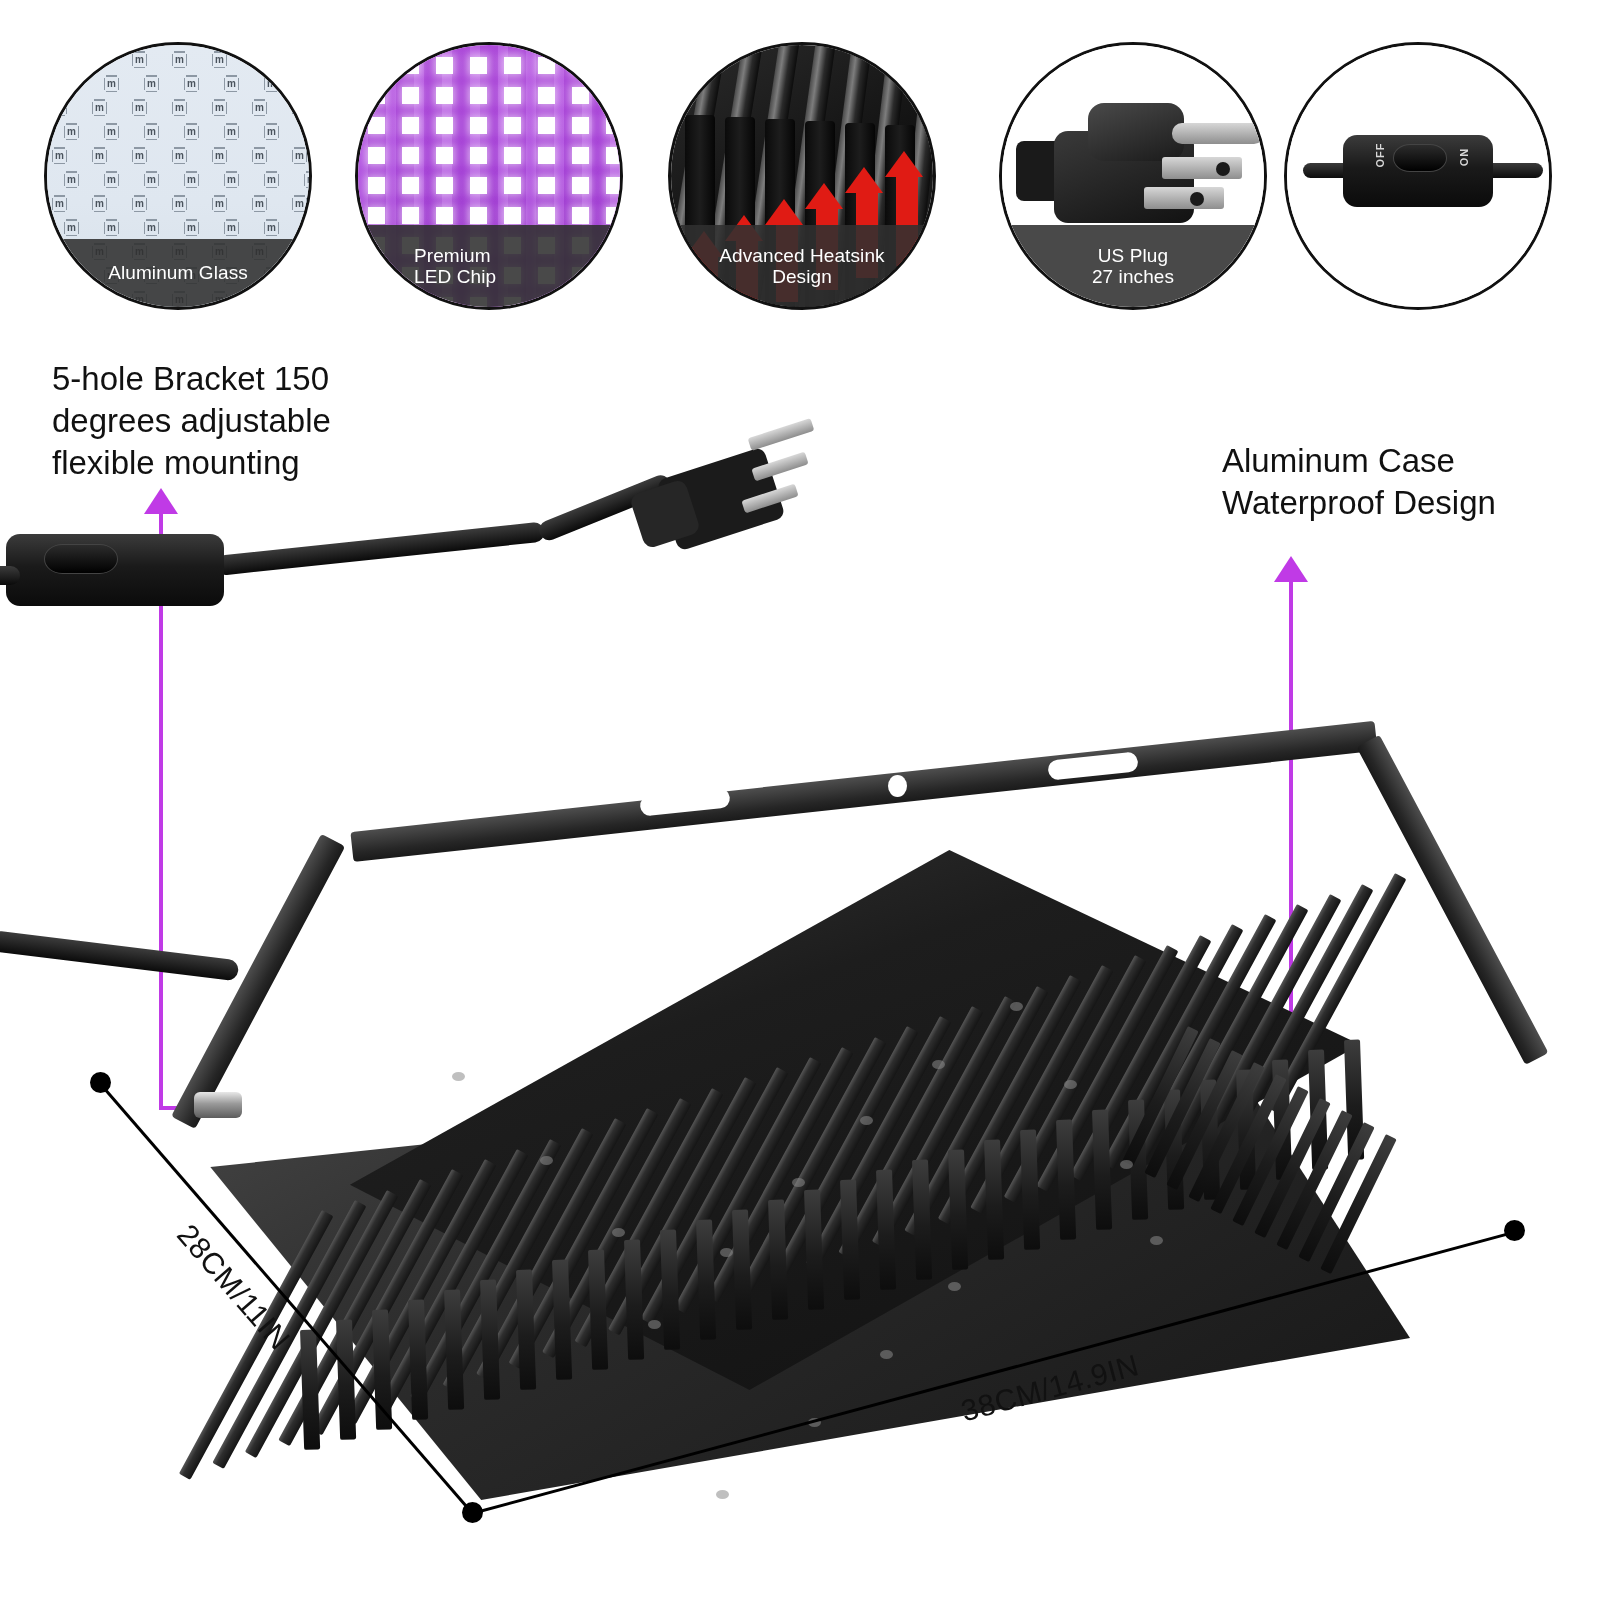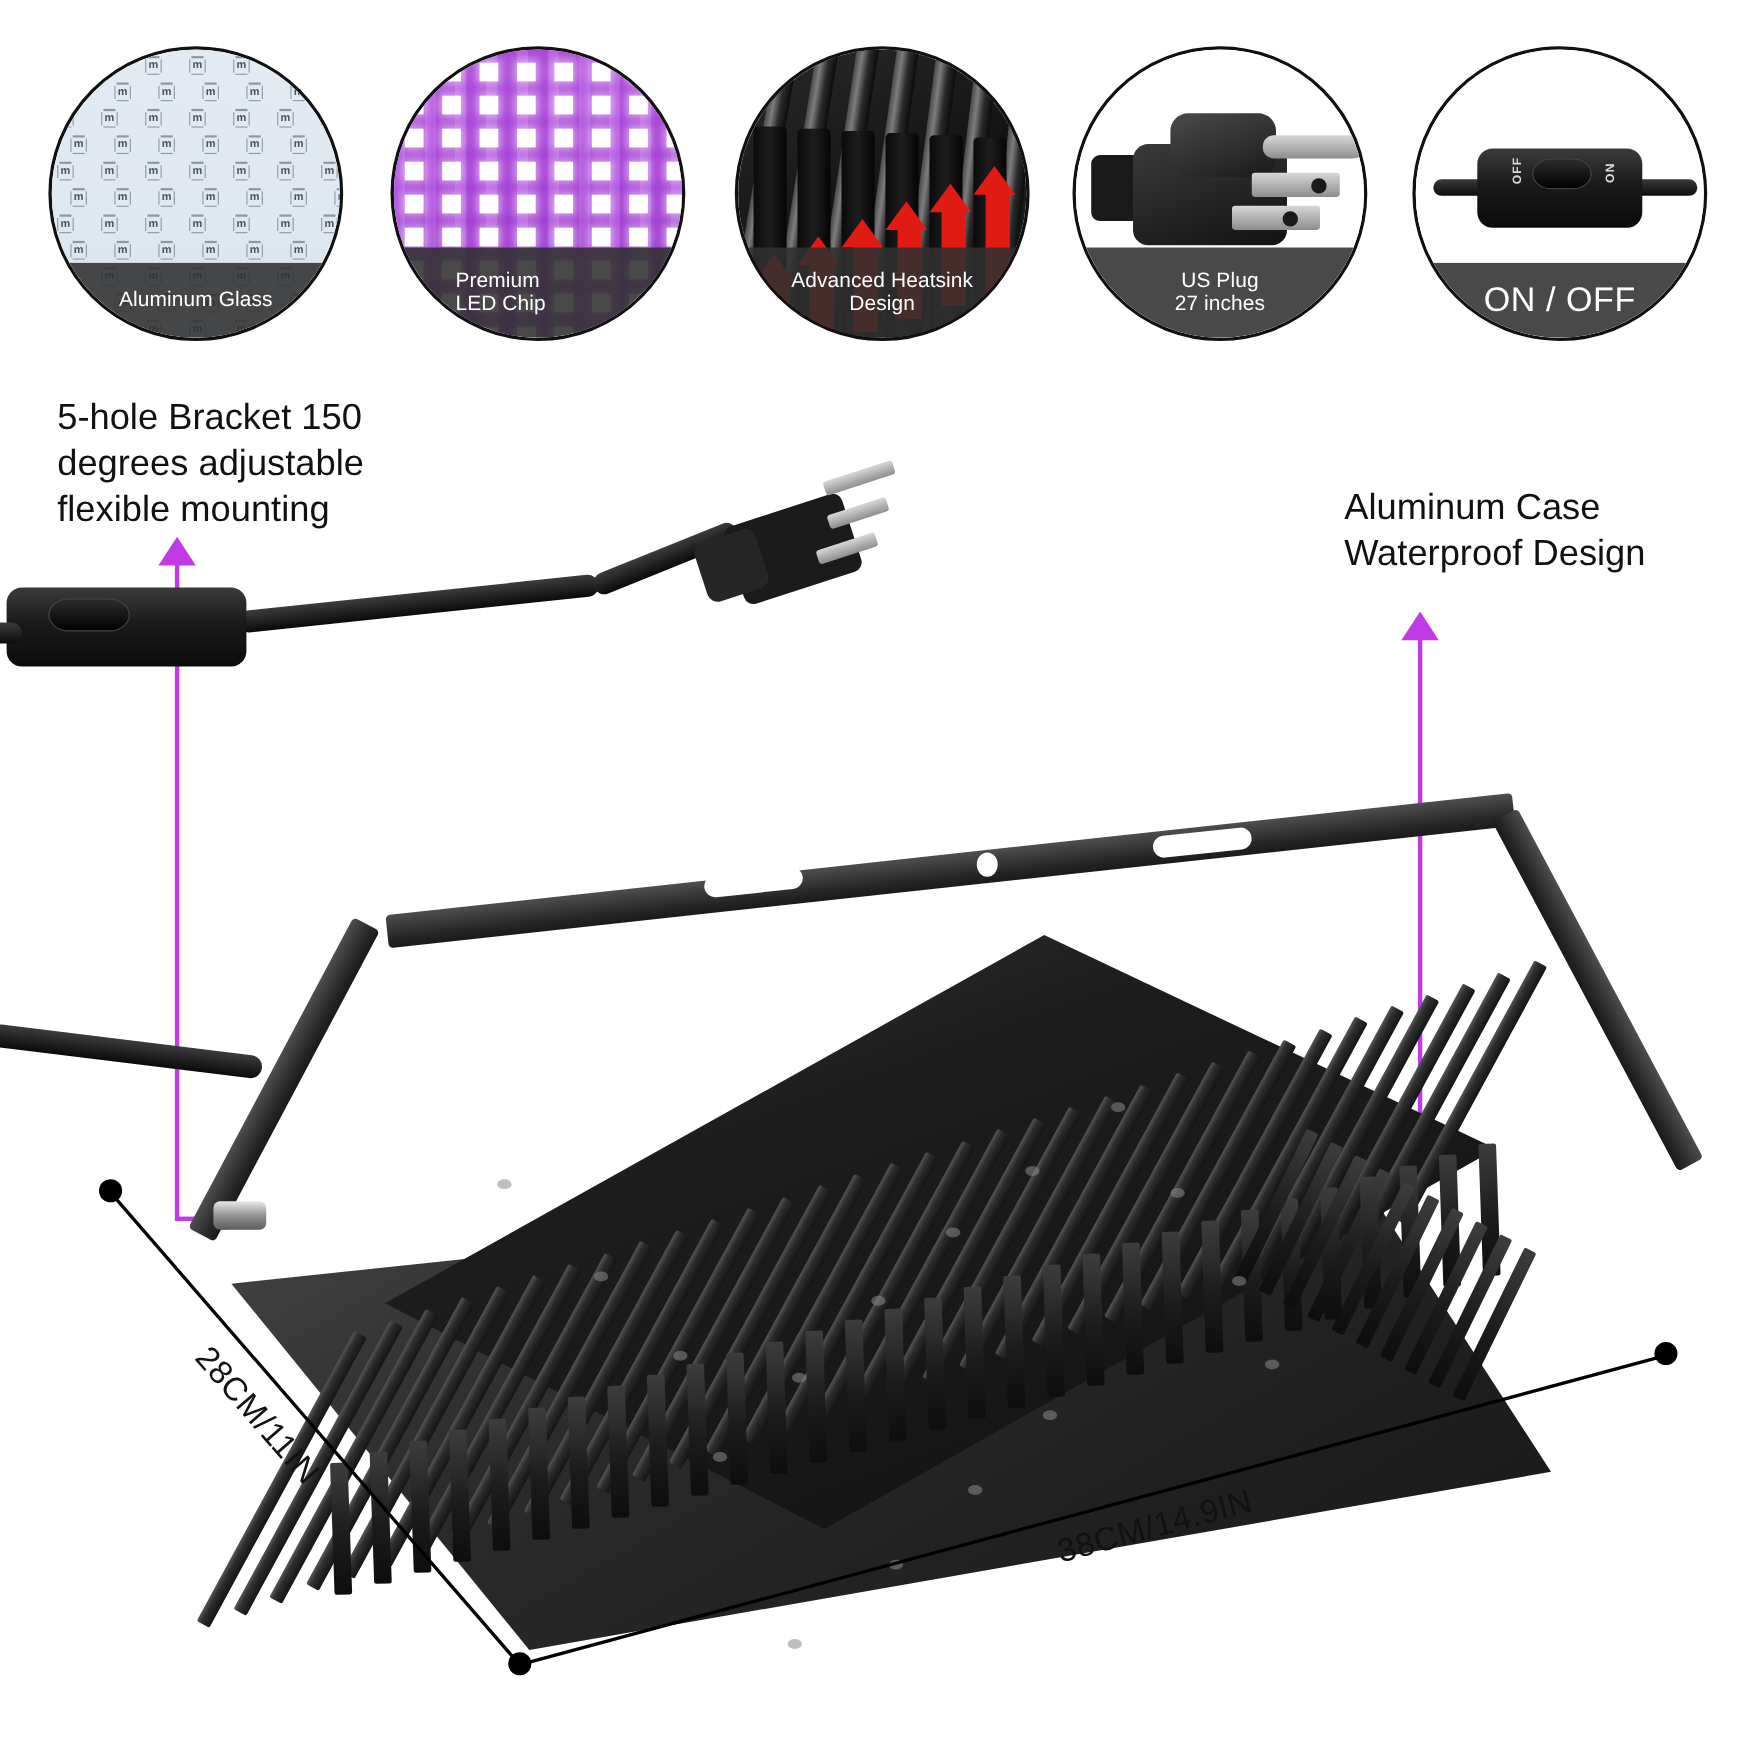--- a/index.html
+++ b/index.html
@@ -531,21 +531,21 @@
             <div class="led-dot" style="left: 214px; top: 252px;"></div>
             <div class="led-dot" style="left: 248px; top: 252px;"></div>
           </div>
         <div class="fband two-line lchip">
           <span>Premium</span>
           <span>LED Chip</span>
         </div>
       </div>
     </div>
 
-    <div class="feature" id="f3" style="left:975px;">
+    <div class="feature" id="f3" style="left:999px;">
       <div class="fcircle">
         <div style="position:absolute;inset:0;background:#fff;" id="plugArt">
             <div class="plug-body" style="left:14px;top:96px;width:52px;height:60px;border-radius:8px;background:#1a1a1a;"></div>
             <div class="plug-body" style="left:52px;top:86px;width:140px;height:92px;border-radius:14px;background:linear-gradient(160deg,#3a3a3a,#121212);"></div>
             <div class="plug-body" style="left:86px;top:58px;width:96px;height:58px;border-radius:16px;background:linear-gradient(160deg,#4a4a4a,#1a1a1a);"></div>
             <div class="plug-prong" style="left:170px;top:78px;width:92px;height:21px;border-radius:10px;"></div>
             <div class="plug-prong" style="left:160px;top:112px;width:80px;height:22px;"></div>
             <div class="plug-prong" style="left:142px;top:142px;width:80px;height:22px;"></div>
             <div style="position:absolute;left:214px;top:117px;width:14px;height:14px;border-radius:50%;background:#1a1a1a;"></div>
             <div style="position:absolute;left:188px;top:147px;width:14px;height:14px;border-radius:50%;background:#1a1a1a;"></div>
@@ -560,23 +560,20 @@
     <div class="feature" id="f4" style="left:1284px;">
       <div class="fcircle">
         <div style="position:absolute;inset:0;background:#fff;" id="swArt">
             <div class="sw-cord" style="left:16px;top:118px;width:56px;"></div>
             <div class="sw-cord" style="left:198px;top:118px;width:58px;"></div>
             <div class="sw-body" style="left:56px;top:90px;width:150px;height:72px;"></div>
             <div class="sw-rocker" style="left:106px;top:99px;width:54px;height:28px;"></div>
             <div class="sw-lbl" style="left:80px;top:104px;transform:rotate(-90deg);">OFF</div>
             <div class="sw-lbl" style="left:168px;top:106px;transform:rotate(-90deg);">ON</div>
           </div>
-        <div class="fband big">
-          <span>ON / OFF</span>
-        </div>
       </div>
     </div>
   </div>
 
   <div class="annot annot-left">5-hole Bracket 150
 degrees adjustable
 flexible mounting</div>
   <div class="annot annot-right">Aluminum Case
 Waterproof Design</div>
 

